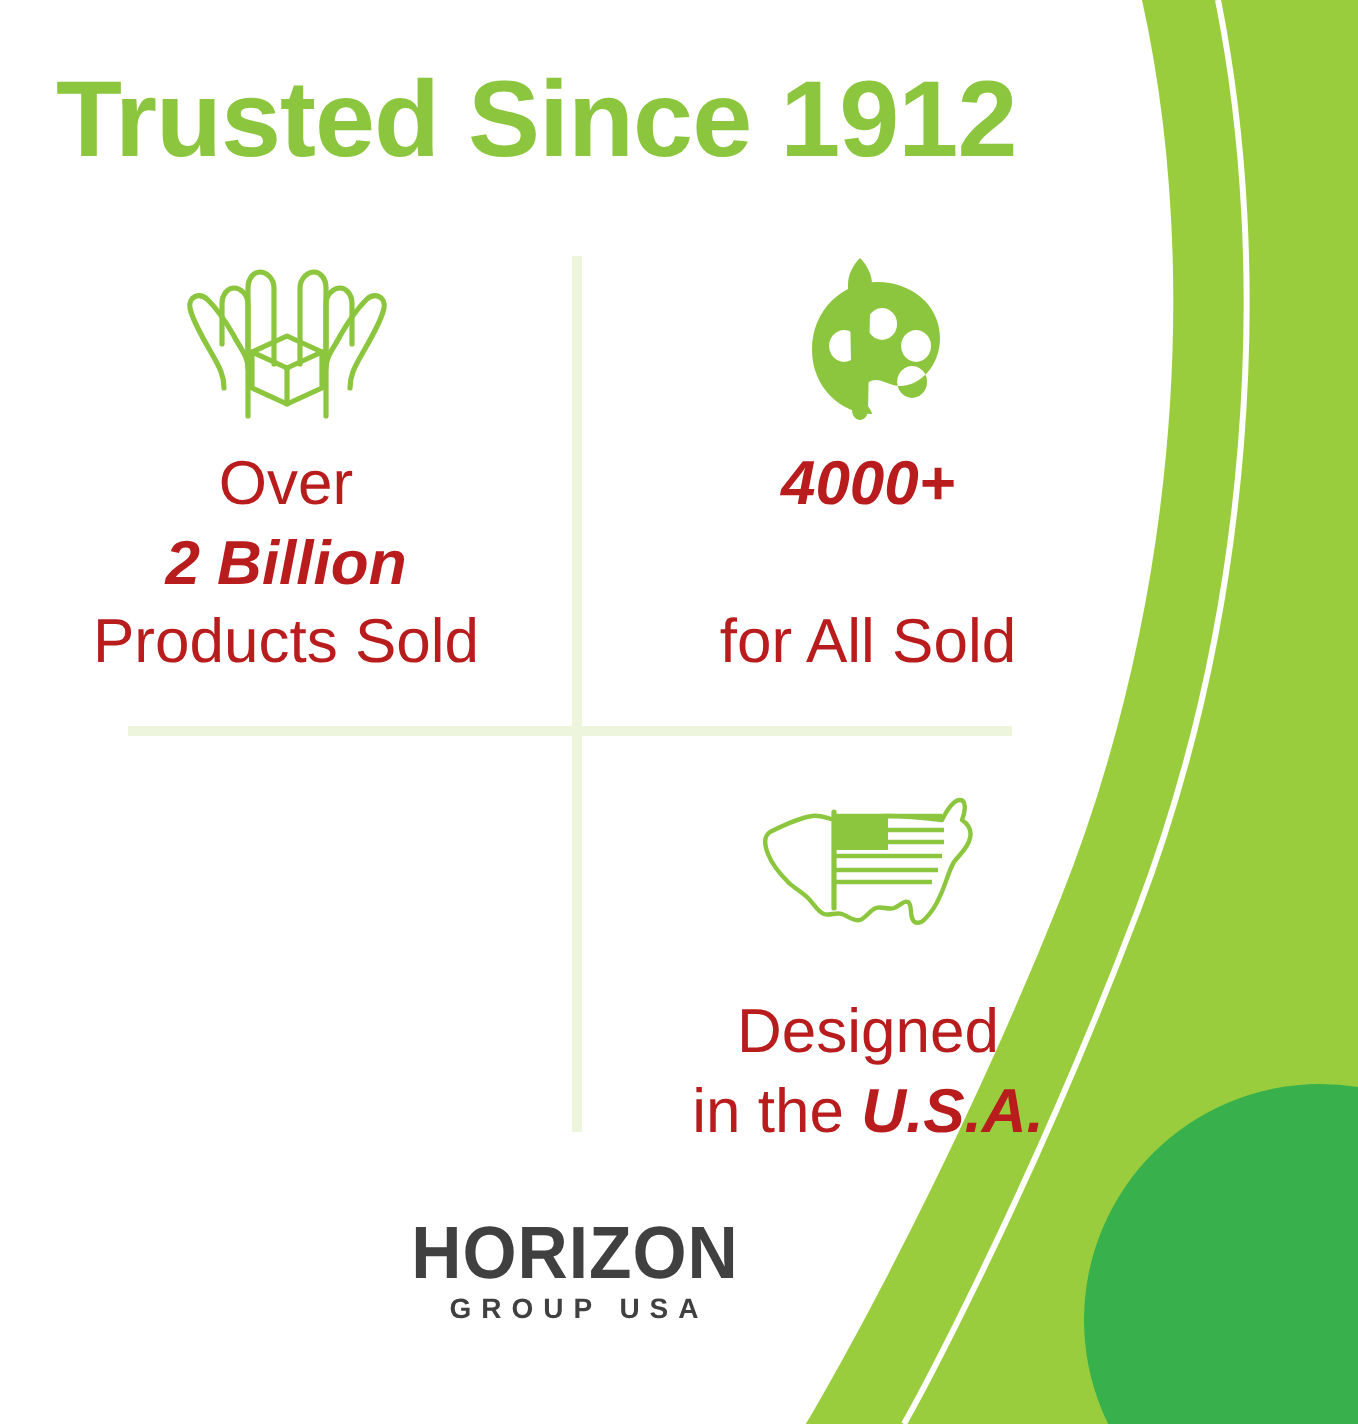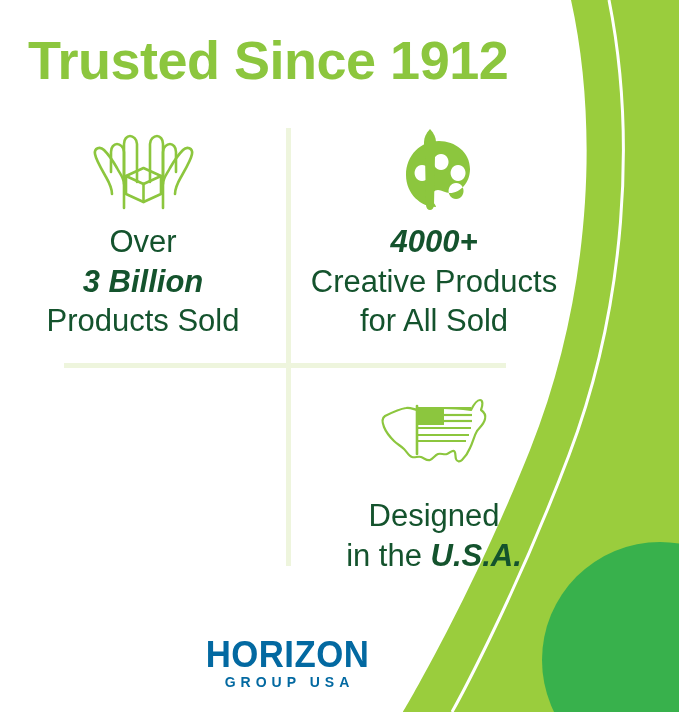--- a/index.html
+++ b/index.html
@@ -76,37 +76,37 @@
     display: flex;
     align-items: center;
     justify-content: center;
   }
   .q-tr .q-icon { height: 92px; }
 
   .q-text {
     margin-top: 8px;
     font-size: 31px;
     line-height: 1.28;
-    color: #14532d;
+    color: #b91c1c;
     font-weight: normal;
   }
   .q-text .b { font-weight: bold; font-style: italic; }
 
   .q-tr .q-text { font-size: 31px; }
   .q-bl .q-text { margin-top: 18px; }
   .q-br .q-text { margin-top: 18px; }
 
   
   .logo {
     position: absolute;
     left: 0;
-    top: 636px;
+    top: 608px;
     width: 575px;
     text-align: center;
-    color: #0369a1;
+    color: #404040;
   }
   .logo-main {
     font-size: 37px;
     font-weight: bold;
     letter-spacing: 0.5px;
     line-height: 1;
     transform: scaleX(0.94);
   }
   .logo-sub {
     font-size: 14px;
@@ -143,21 +143,21 @@
           <path d="M79 52 L79 20 C79 15 83 12 86 12 C89 12 92 15 92 20 L92 40"></path>
           <path d="M79 76 L79 52 C79 46 83 42 86 36 C90 29 95 22 99 18 C103 14 109 16 108 22 C107 28 101 38 97 45 C93 52 91 56 91 62"></path>
           <path d="M59.5 36 L42 44 L42 62 L59.5 70 L77 62 L77 44 Z"></path>
           <path d="M42 44 L59.5 52 L77 44"></path>
           <path d="M59.5 52 L59.5 70"></path>
         </g>
       </svg>
     </div>
     <div class="q-text">
       <span>Over</span><br>
-      <span class="b">3 Billion</span><br>
+      <span class="b">2 Billion</span><br>
       <span>Products Sold</span>
     </div>
   </div>
 
   <div class="quadrant q-tr">
     <div class="q-icon">
       <svg width="84" height="90" viewBox="0 0 84 90">
         <g fill="#8CC63E">
           <path d="M47 18 C63 18 78 29 78 46 C78 60 68 70 58 70 C53 70 50 67 46 67 C42 67 40 70 40 74 C40 79 44 82 44 84 C29 84 14 71 14 52 C14 32 29 18 47 18 Z
                    M30 42 a7.5 8 0 1 0 0.1 0 Z
@@ -165,21 +165,21 @@
                    M66 42 a7.5 8 0 1 0 0.1 0 Z
                    M64 60 a7.5 8 0 1 0 0.1 0 Z"></path>
           <path d="M38 6 C42 10 44 15 44 19 L44 24 L32 24 L32 19 C32 15 34 10 38 6 Z"></path>
           <rect x="32" y="26" width="12" height="5"></rect>
           <path d="M33 33 L43 33 L42 82 C42 85 40 87 38 87 C36 87 34 85 34 82 Z"></path>
         </g>
       </svg>
     </div>
     <div class="q-text">
       <span class="b">4000+</span><br>
-      <span>Creative Products</span><br>
+      <br>
       <span>for All Sold</span>
     </div>
   </div>
 
 
   <div class="quadrant q-br">
     <div class="q-icon">
       <svg width="122" height="78" viewBox="0 0 122 78">
         <path d="M12 20 C18 17 26 13 33 12 C38 11 41 14 46 14 C53 14 62 12 70 12 C80 12 90 13 98 14 C101 8 104 4 107 4 C110 4 110 9 108 14 C111 16 113 19 112 23 C111 28 107 31 104 35 C101 40 100 46 97 52 C95 57 92 61 89 64 C87 66 84 66 83 63 C82 60 83 56 81 55 C79 54 77 57 74 58 C71 59 68 57 65 58 C62 59 60 63 57 64 C54 65 51 62 48 61 C45 60 42 62 39 61 C36 60 34 56 31 53 C28 50 24 48 21 45 C17 41 13 36 11 31 C9 26 9 22 12 20 Z" fill="none" stroke="#8CC63E" stroke-width="2.2" stroke-linejoin="round"></path>
         <g>

